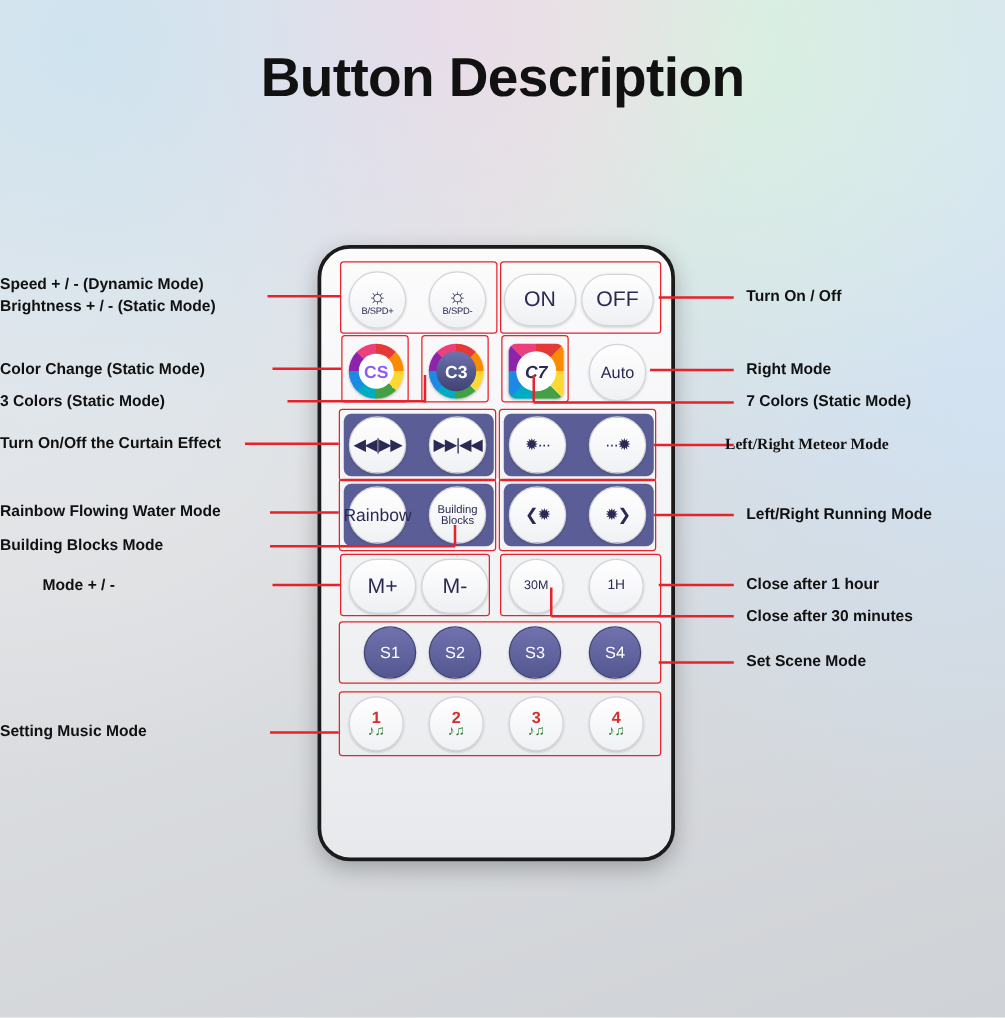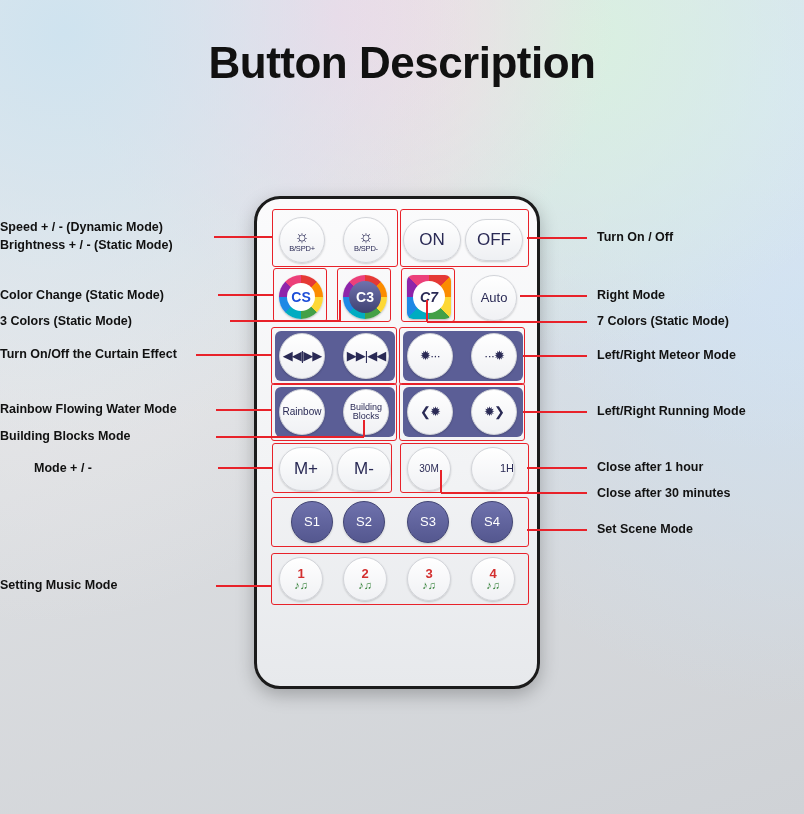--- a/index.html
+++ b/index.html
@@ -107,21 +107,21 @@
     <span class="smalltxt">B/SPD-</span>
   </div>
   <div class="pill" style="left:146px;top:20px;width:58px;height:42px;">
     <span>ON</span>
   </div>
   <div class="pill" style="left:208px;top:20px;width:58px;height:42px;">
     <span>OFF</span>
   </div>
 
   <div class="wheel" style="left:22px;top:76px;"></div>
-  <div class="cs-cap" style="left:30px;top:84px;width:28px;height:28px;background:#fff;color:#1d4ed8;">
+  <div class="cs-cap" style="left:30px;top:84px;width:28px;height:28px;background:#fff;color:#8b5cf6;">
     <span>CS</span>
   </div>
 
   <div class="wheel" style="left:86px;top:76px;"></div>
   <div class="c3-cap" style="left:92px;top:82px;width:32px;height:32px;background:linear-gradient(180deg,#6f72ad,#3f4272);color:#fff;">
     <span>C3</span>
   </div>
 
   <div class="wheel sq" style="left:150px;top:76px;"></div>
   <div class="c7-cap" style="left:156px;top:82px;width:32px;height:32px;background:#fff;color:#2a2a55;font-style:italic;">
@@ -142,21 +142,21 @@
   </div>
   <div class="btn" style="left:150px;top:134px;width:46px;height:46px;">
     <span class="arrowtxt">✹···</span>
   </div>
   <div class="btn" style="left:214px;top:134px;width:46px;height:46px;">
     <span class="arrowtxt">···✹</span>
   </div>
 
   <div class="panel" style="left:18px;top:188px;width:120px;height:50px;"></div>
   <div class="panel" style="left:146px;top:188px;width:120px;height:50px;"></div>
-  <div class="btn" style="left:22px;top:190px;width:46px;height:46px;font-size:10px;">
+  <div class="btn" style="left:22px;top:190px;width:46px;height:46px;font-size:14px;">
     <span>Rainbow</span>
   </div>
   <div class="btn" style="left:86px;top:190px;width:46px;height:46px;font-size:9px;">
     <span>Building Blocks</span>
   </div>
   <div class="btn" style="left:150px;top:190px;width:46px;height:46px;">
     <span class="arrowtxt">❮✹</span>
   </div>
   <div class="btn" style="left:214px;top:190px;width:46px;height:46px;">
     <span class="arrowtxt">✹❯</span>
@@ -164,21 +164,21 @@
 
   <div class="pill" style="left:22px;top:248px;width:54px;height:44px;">
     <span>M+</span>
   </div>
   <div class="pill" style="left:80px;top:248px;width:54px;height:44px;">
     <span>M-</span>
   </div>
   <div class="btn" style="left:150px;top:248px;width:44px;height:44px;font-size:10px;">
     <span>30M</span>
   </div>
-  <div class="btn" style="left:214px;top:248px;width:44px;height:44px;font-size:11px;justify-content:flex-end;">
+  <div class="btn" style="left:214px;top:248px;width:44px;height:44px;font-size:11px;">
     <span>1H</span>
   </div>
 
   <div class="btn dark" style="left:34px;top:302px;width:42px;height:42px;">
     <span>S1</span>
   </div>
   <div class="btn dark" style="left:86px;top:302px;width:42px;height:42px;">
     <span>S2</span>
   </div>
   <div class="btn dark" style="left:150px;top:302px;width:42px;height:42px;">
@@ -248,17 +248,17 @@
 <div class="lbl r" style="left:0;top:314px;width:226px;">3 Colors (Static Mode)</div>
 <div class="lbl r" style="left:0;top:347px;width:192px;">Turn On/Off the Curtain Effect</div>
 <div class="lbl r" style="left:0;top:402px;width:212px;">Rainbow Flowing Water Mode</div>
 <div class="lbl r" style="left:0;top:429px;width:212px;">Building Blocks Mode</div>
 <div class="lbl r" style="left:0;top:461px;width:214px;padding-left:34px;">Mode + / -</div>
 <div class="lbl r" style="left:0;top:578px;width:212px;">Setting Music Mode</div>
 
 <div class="lbl" style="left:597px;top:230px;text-align:center;">Turn On / Off</div>
 <div class="lbl" style="left:597px;top:288px;">Right Mode</div>
 <div class="lbl" style="left:597px;top:314px;">7 Colors (Static Mode)</div>
-<div class="lbl" style="left:597px;top:348px;">Left/Right Meteor Mode</div>
+<div class="lbl" style="left:580px;top:348px;font-family:Liberation Serif, serif;">Left/Right Meteor Mode</div>
 <div class="lbl" style="left:597px;top:404px;">Left/Right Running Mode</div>
 <div class="lbl" style="left:597px;top:460px;">Close after 1 hour</div>
 <div class="lbl" style="left:597px;top:486px;">Close after 30 minutes</div>
 <div class="lbl" style="left:597px;top:522px;">Set Scene Mode</div>
 
 </body></html>

